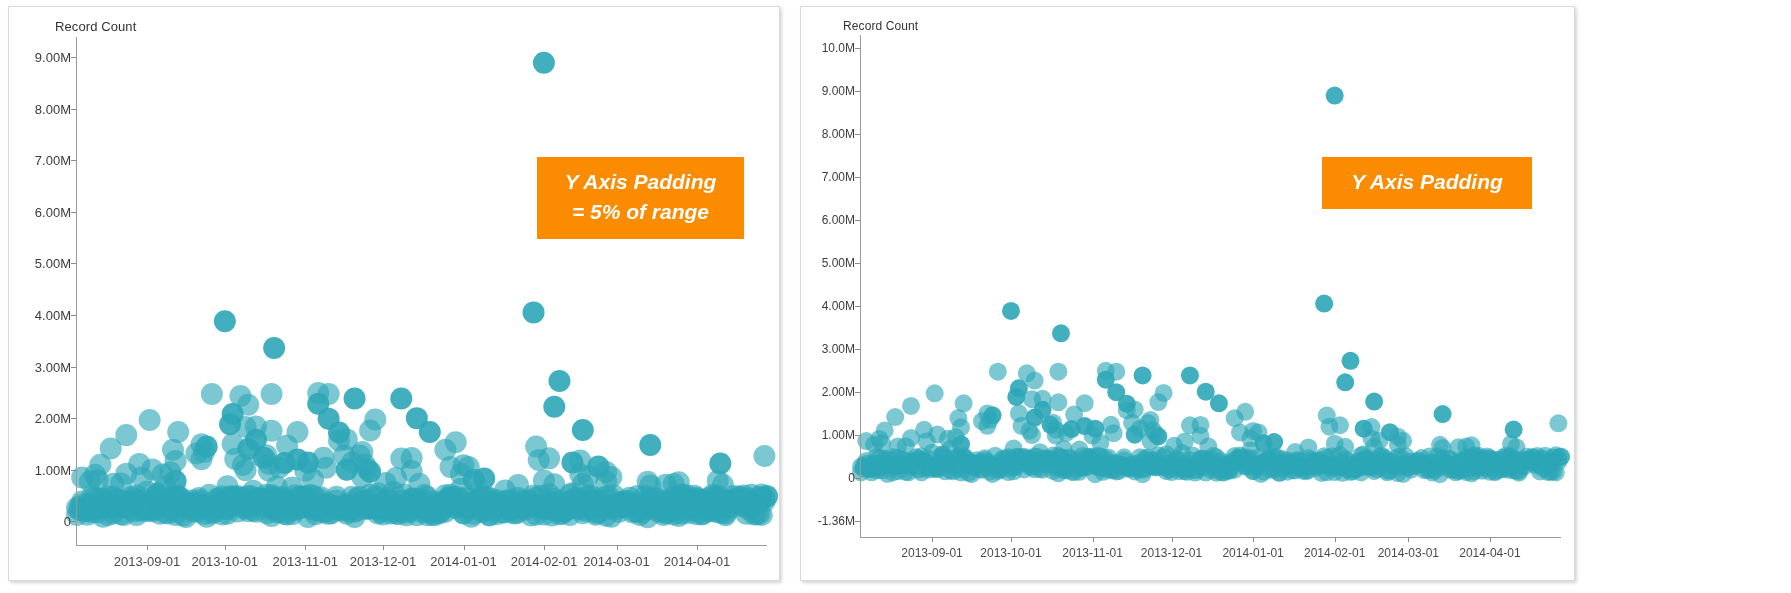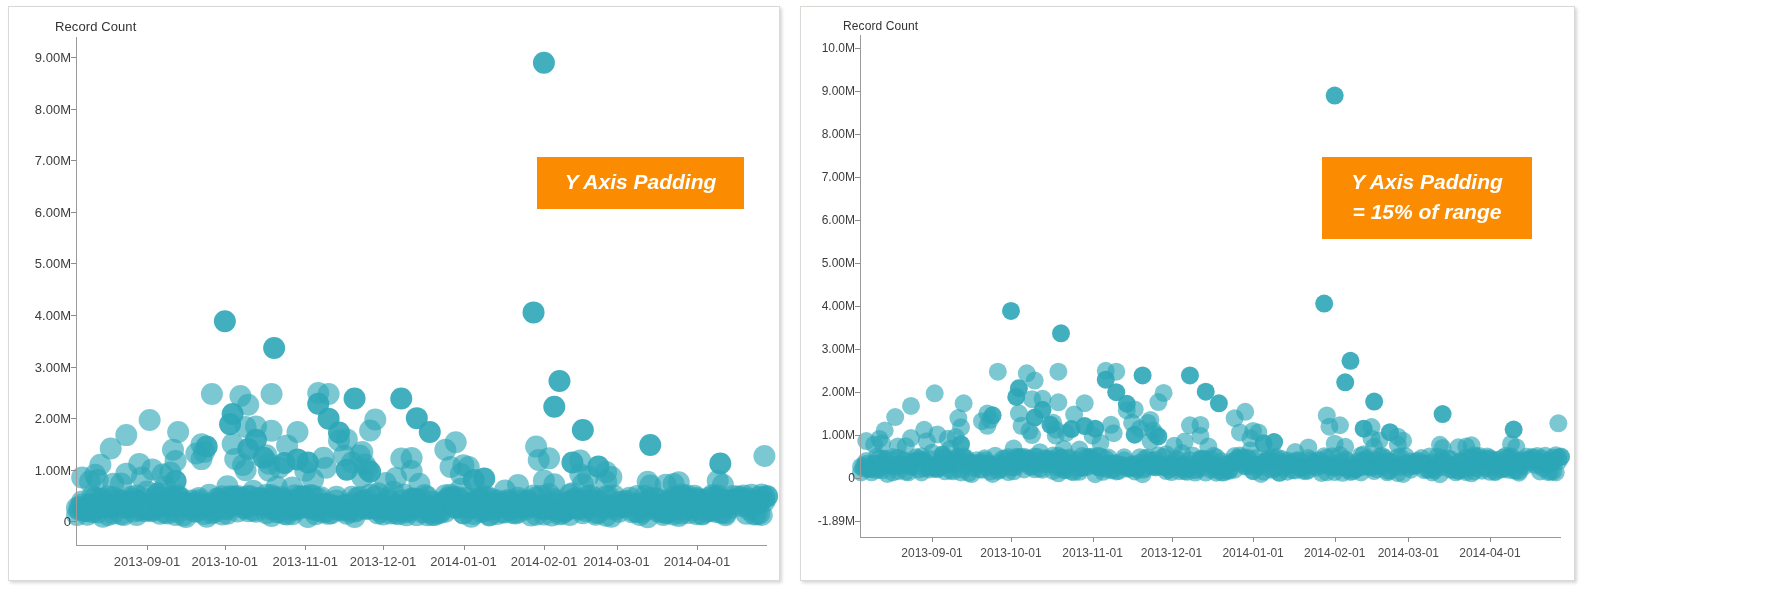--- a/index.html
+++ b/index.html
@@ -824,20 +824,21 @@
           <div style="position: absolute; background: rgb(138, 138, 138); width: 1px; height: 5px; left: 534.917px; top: 538px;"></div>
           <div class="xtick-label" style="left: 534.917px; top: 547px;">2014-02-01</div>
           <div style="position: absolute; background: rgb(138, 138, 138); width: 1px; height: 5px; left: 607.549px; top: 538px;"></div>
           <div class="xtick-label" style="left: 607.549px; top: 547px;">2014-03-01</div>
           <div style="position: absolute; background: rgb(138, 138, 138); width: 1px; height: 5px; left: 687.962px; top: 538px;"></div>
           <div class="xtick-label" style="left: 687.962px; top: 547px;">2014-04-01</div>
         </div>
 
       <div class="annot">
         <span class="annot-line">Y Axis Padding</span>
+        <span class="annot-line">= 5% of range</span>
       </div>
     </div>
   </div>
 
   <div class="panel right">
     <div class="panel-inner">
       <div class="axis-title">Record Count</div>
 
       <div class="plot" id="plot-right" style="left: 60px; top: 28px; width: 700px; height: 502px;">
           <svg width="700" height="504">
@@ -1524,21 +1525,21 @@
               <circle cx="189.47" cy="389.82" r="9" fill="#2ca6b7" fill-opacity="0.9"></circle>
               <circle cx="210.53" cy="394.12" r="9" fill="#2ca6b7" fill-opacity="0.9"></circle>
               <circle cx="223.68" cy="391.11" r="9" fill="#2ca6b7" fill-opacity="0.9"></circle>
               <circle cx="234.21" cy="393.69" r="9" fill="#2ca6b7" fill-opacity="0.9"></circle>
               <circle cx="273.68" cy="399.71" r="9" fill="#2ca6b7" fill-opacity="0.9"></circle>
             </g>
           </svg>
         </div>
 
       <div id="yticks-right">
-          <div class="ytick-label" style="left: 14px; width: 40px; top: 513.668px;">-1.89M</div>
+          <div class="ytick-label" style="left: 14px; width: 40px; top: 513.668px;">-1.36M</div>
           <div style="position: absolute; background: rgb(138, 138, 138); width: 5px; height: 1px; left: 54px; top: 513.668px;"></div>
           <div class="ytick-label" style="left: 14px; width: 40px; top: 470.688px;">0</div>
           <div style="position: absolute; background: rgb(138, 138, 138); width: 5px; height: 1px; left: 54px; top: 470.688px;"></div>
           <div class="ytick-label" style="left: 14px; width: 40px; top: 427.709px;">1.00M</div>
           <div style="position: absolute; background: rgb(138, 138, 138); width: 5px; height: 1px; left: 54px; top: 427.709px;"></div>
           <div class="ytick-label" style="left: 14px; width: 40px; top: 384.729px;">2.00M</div>
           <div style="position: absolute; background: rgb(138, 138, 138); width: 5px; height: 1px; left: 54px; top: 384.729px;"></div>
           <div class="ytick-label" style="left: 14px; width: 40px; top: 341.75px;">3.00M</div>
           <div style="position: absolute; background: rgb(138, 138, 138); width: 5px; height: 1px; left: 54px; top: 341.75px;"></div>
           <div class="ytick-label" style="left: 14px; width: 40px; top: 298.771px;">4.00M</div>
@@ -1572,18 +1573,17 @@
           <div style="position: absolute; background: rgb(138, 138, 138); width: 1px; height: 5px; left: 533.684px; top: 530px;"></div>
           <div class="xtick-label" style="left: 533.684px; top: 539px;">2014-02-01</div>
           <div style="position: absolute; background: rgb(138, 138, 138); width: 1px; height: 5px; left: 607.368px; top: 530px;"></div>
           <div class="xtick-label" style="left: 607.368px; top: 539px;">2014-03-01</div>
           <div style="position: absolute; background: rgb(138, 138, 138); width: 1px; height: 5px; left: 688.947px; top: 530px;"></div>
           <div class="xtick-label" style="left: 688.947px; top: 539px;">2014-04-01</div>
         </div>
 
       <div class="annot">
         <span class="annot-line">Y Axis Padding</span>
-        <span class="annot-line">= 15% of range</span>
       </div>
     </div>
   </div>
 
 </div>
 
 </body></html>

